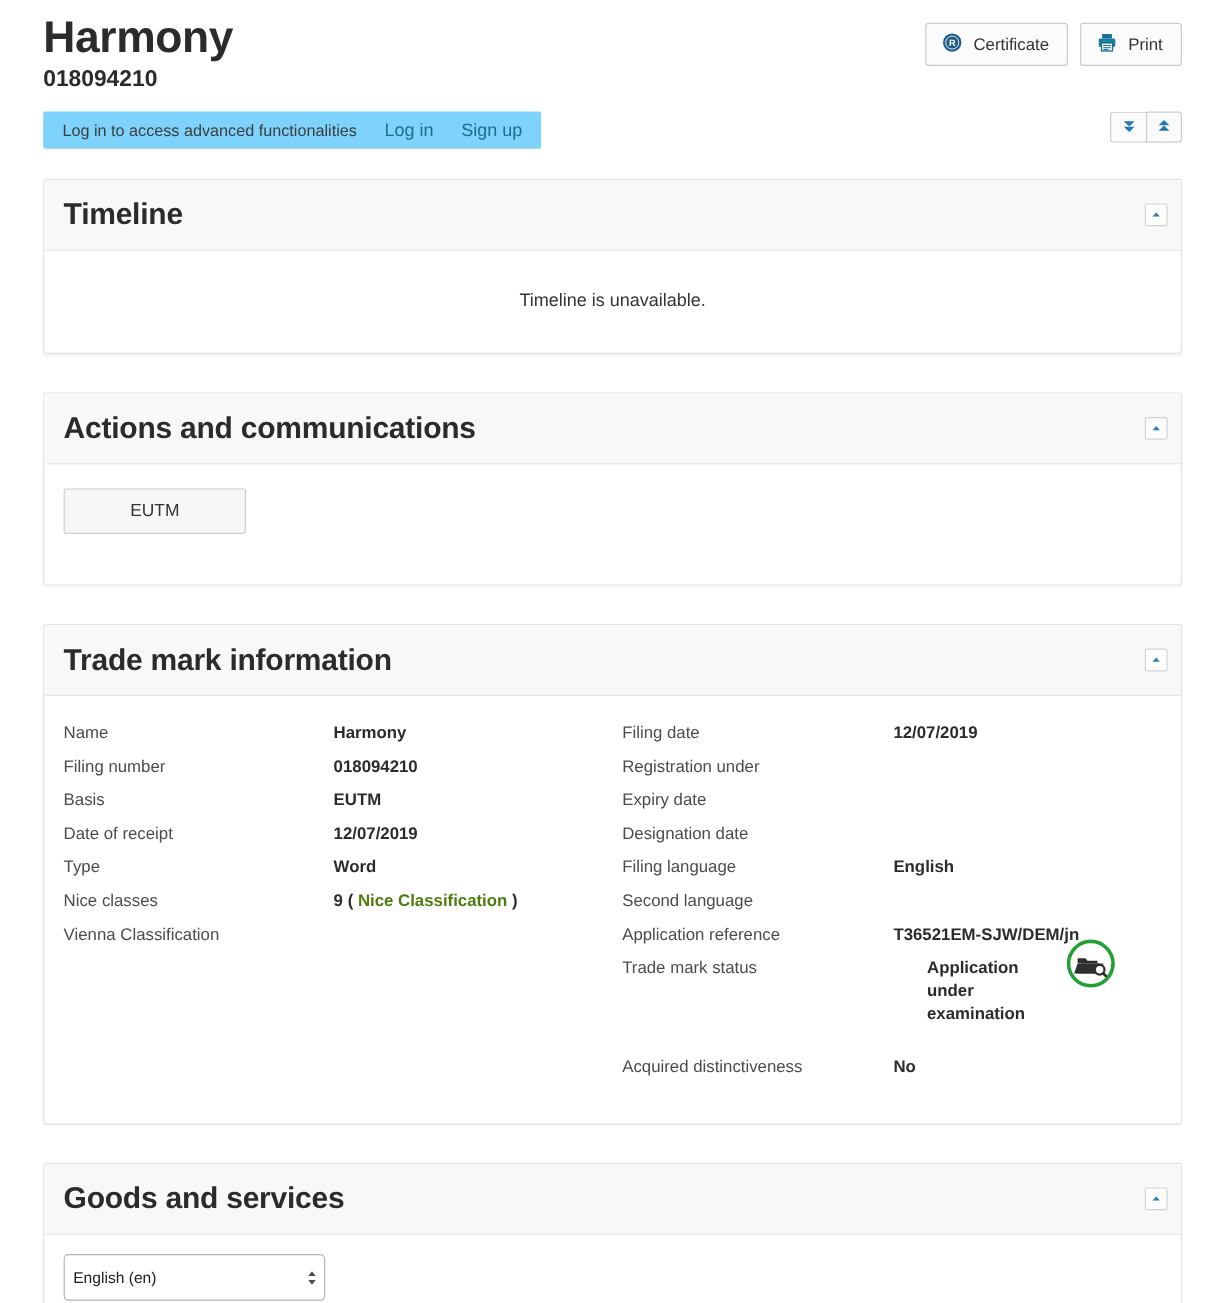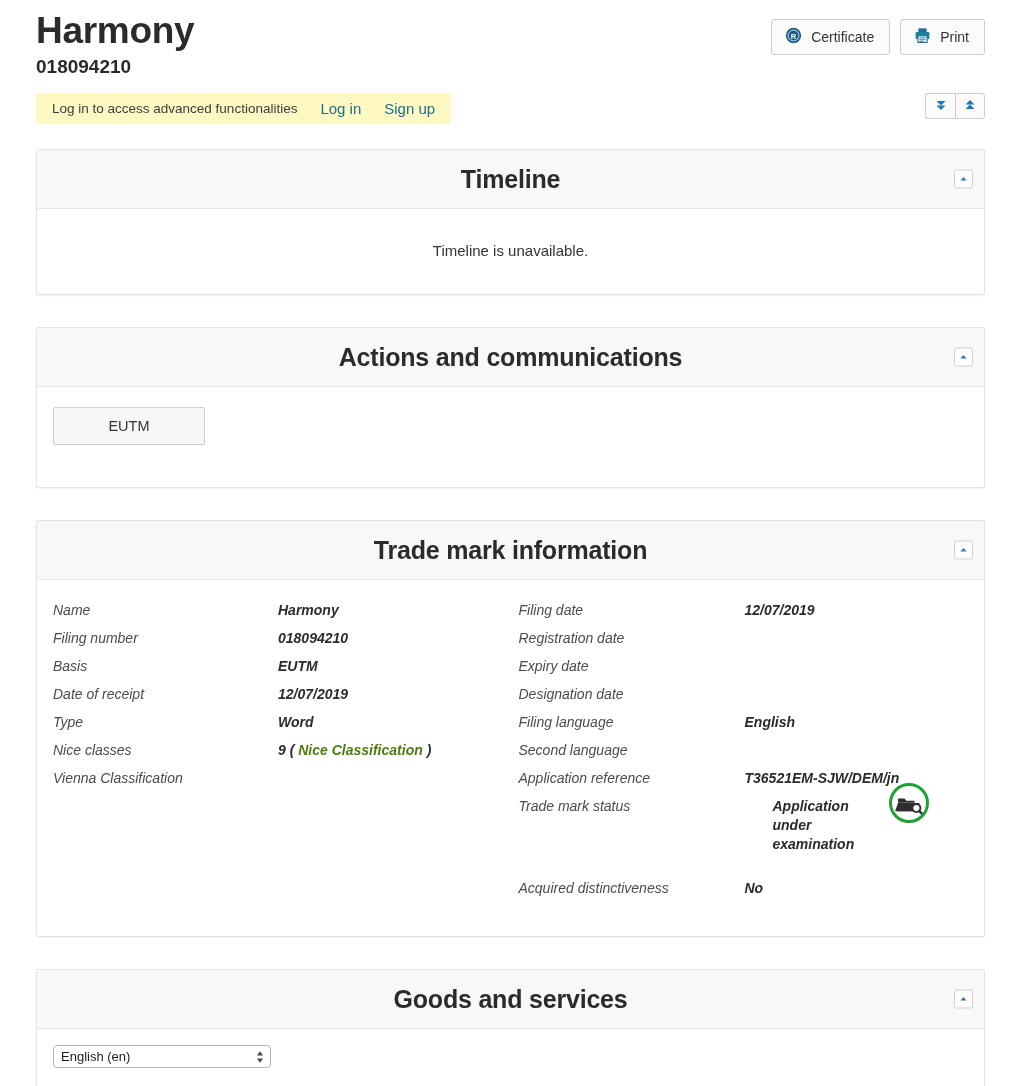--- a/index.html
+++ b/index.html
@@ -68,21 +68,21 @@
     line-height: 16px;
     font-family: "Liberation Sans", sans-serif;
   }
 
   .notice-row {
     margin-top: 14px;
     display: flex;
     align-items: center;
   }
   .notice {
-    background: #fef9c3;
+    background: #7dd3fc;
     color: #3d3d3d;
     font-size: 13.5px;
     line-height: 17px;
     padding: 7px 16px 7px 16px;
     display: inline-flex;
     align-items: center;
     gap: 23px;
     border-radius: 2px;
   }
   .notice a {
@@ -122,21 +122,20 @@
     border-radius: 2px;
     box-shadow: 0 1px 2px rgba(0,0,0,0.055);
     position: relative;
   }
   .panel-head {
     background: #f8f8f8;
     border-bottom: 1px solid #e8e8e8;
     padding: 14px 16px 14px 16px;
     position: relative;
     min-height: 52px;
-    text-align: center;
   }
   .panel-head h2 {
     margin: 0;
     font-size: 25px;
     line-height: 30px;
     font-weight: bold;
     color: #2b2b2b;
     letter-spacing: -0.2px;
   }
   .collapse-btn {
@@ -180,21 +179,20 @@
     text-align: center;
     cursor: pointer;
     line-height: 18px;
     font-family: "Liberation Sans", sans-serif;
   }
 
   
   .tm-body {
     padding: 16px 16px 34px 16px;
     display: flex;
-    font-style: italic;
   }
   .tm-col { width: 50%; padding-right: 10px; }
   .tm-col.right { padding-left: 8px; position: relative; }
   .tm-row {
     display: flex;
     min-height: 28px;
     align-items: flex-start;
     padding-bottom: 0px;
   }
   .tm-row.tall { min-height: 46px; }
@@ -228,21 +226,21 @@
     width: 42px;
     height: 42px;
   }
 
   
   .gs-body { padding: 16px 16px 48px 16px; }
   .lang-select {
     appearance: none;
     -webkit-appearance: none;
     width: 218px;
-    height: 23px;
+    height: 39px;
     font-size: 13px;
     font-family: "Liberation Sans", sans-serif;
     color: #1d1d1d;
     background: #ffffff;
     border: 1px solid #b4b4b4;
     border-radius: 4px;
     padding: 1px 22px 2px 7px;
     cursor: pointer;
     line-height: 19px;
   }
@@ -404,21 +402,21 @@
           <div class="tm-value"></div>
         </div>
       </div>
 
       <div class="tm-col right">
         <div class="tm-row">
           <div class="tm-label">Filing date</div>
           <div class="tm-value">12/07/2019</div>
         </div>
         <div class="tm-row">
-          <div class="tm-label">Registration date</div>
+          <div class="tm-label">Registration under</div>
           <div class="tm-value"></div>
         </div>
         <div class="tm-row">
           <div class="tm-label">Expiry date</div>
           <div class="tm-value"></div>
         </div>
         <div class="tm-row">
           <div class="tm-label">Designation date</div>
           <div class="tm-value"></div>
         </div>

